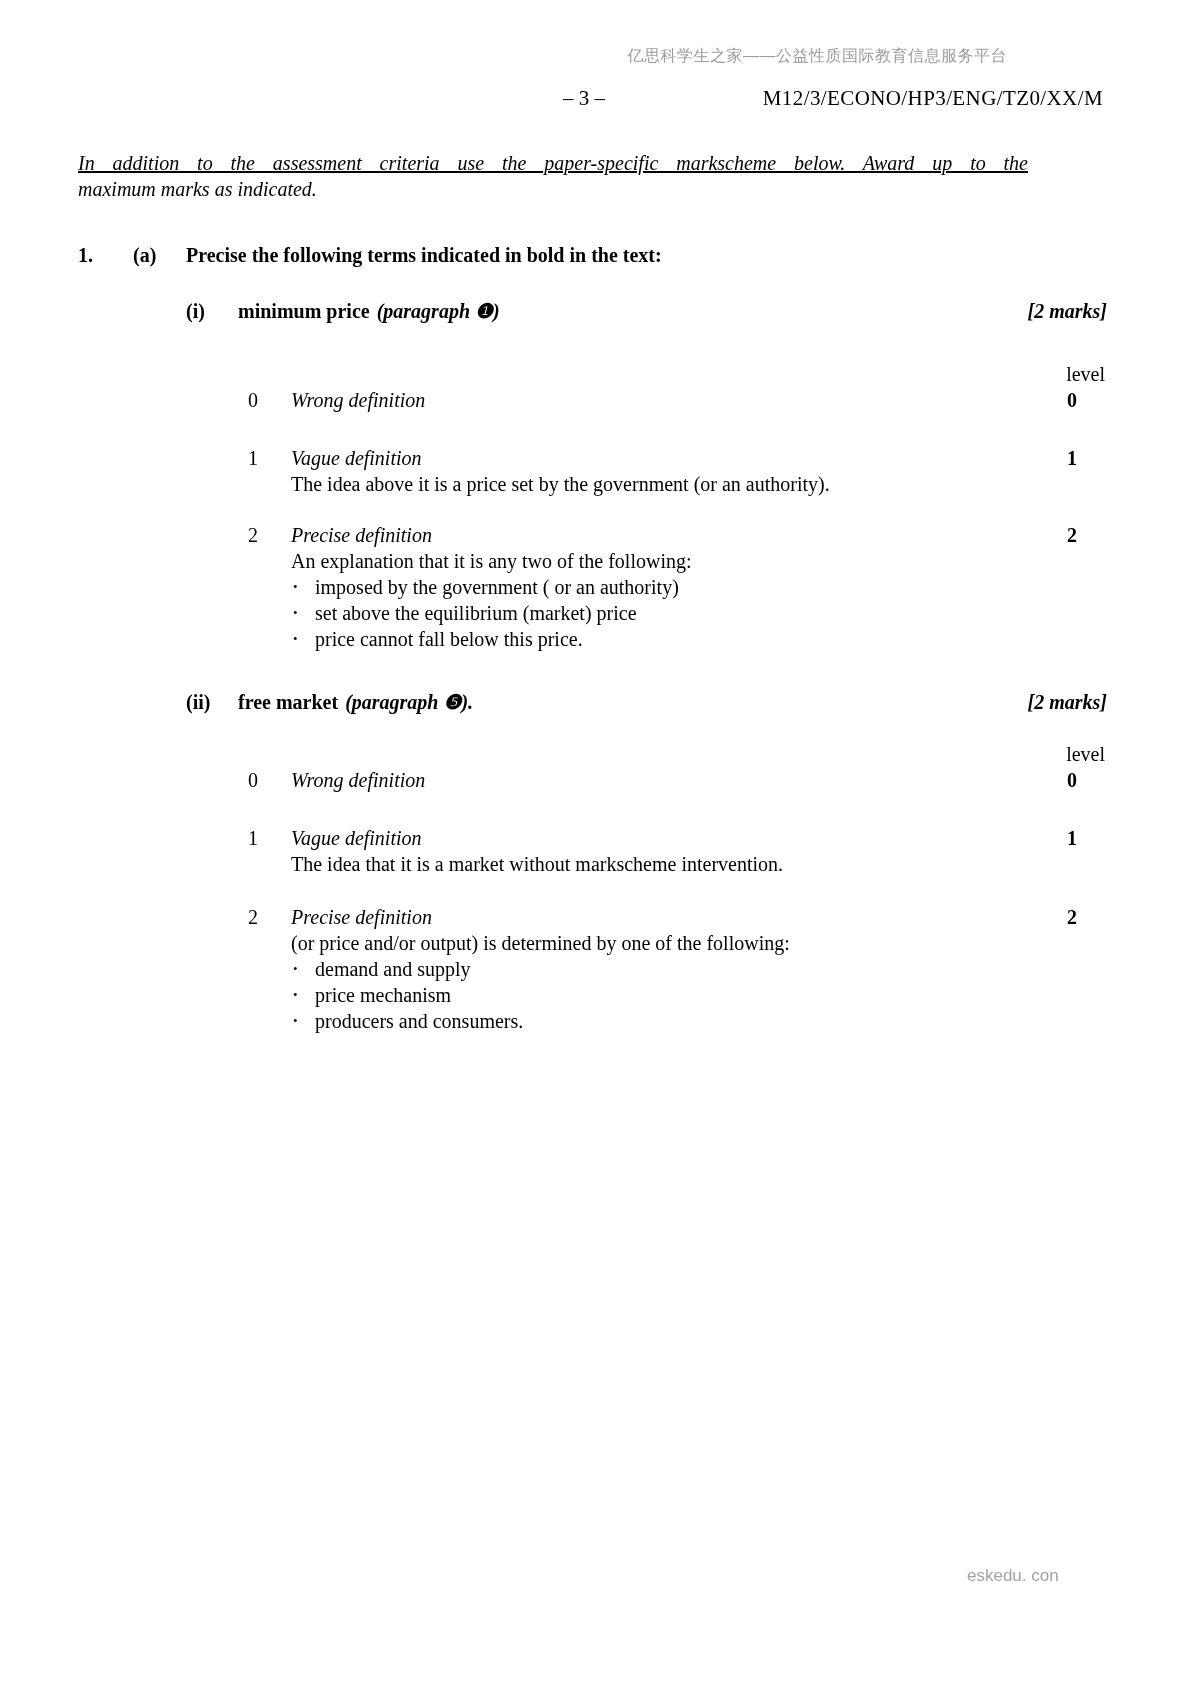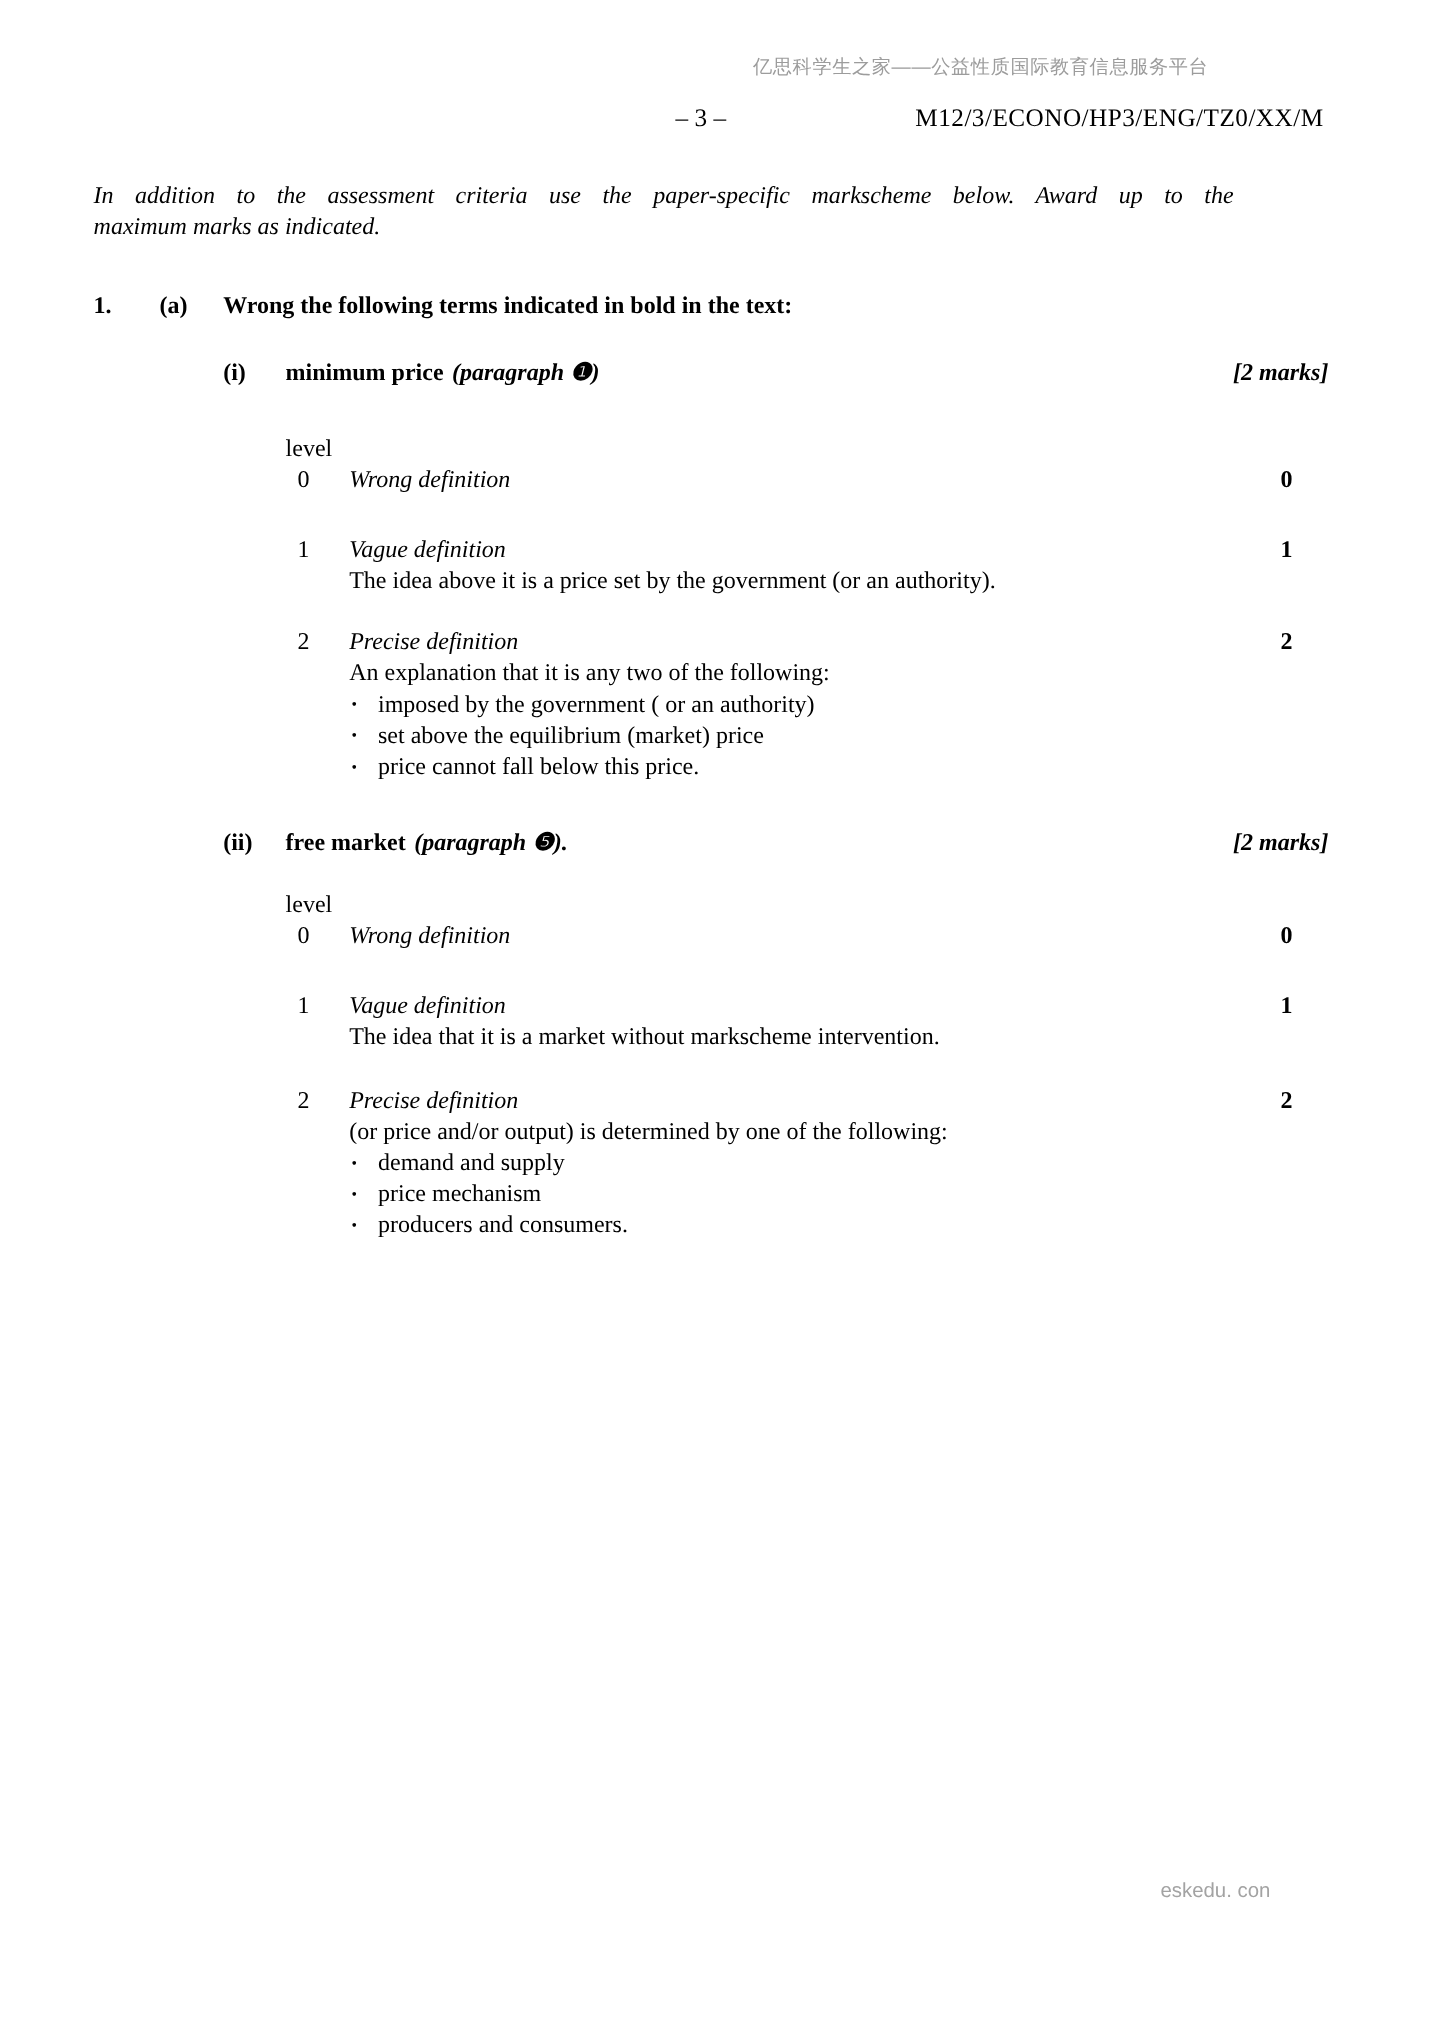--- a/index.html
+++ b/index.html
@@ -37,39 +37,39 @@
 
   .content {
     position: absolute;
     left: 78px;
     top: 150px;
     width: 1027px;
     font-size: 20px;
     line-height: 26px;
   }
   .intro { font-style: italic; width: 950px; }
-  .jline { display: block; text-align: justify; text-align-last: justify; }
+  .jline { display: block; text-align: justify; text-align-last: justify; text-decoration: underline; }
 
   .qrow { display: flex; font-weight: bold; margin-top: 40px; }
   .qnum { width: 55px; flex: none; }
   .qpart { width: 53px; flex: none; }
 
   .subpart { margin-left: 108px; }
   .sp-head { position: relative; }
   .sp1 .sp-head { margin-top: 30px; }
   .sp2 .sp-head { margin-top: 37px; }
   .sp-label { display: inline-block; width: 52px; font-weight: bold; }
   .term { font-weight: bold; margin-top: 16px; }
   .pref { font-weight: bold; font-style: italic; margin-left: 7px; }
   .marks {
     position: absolute; right: -2px; top: 0;
     font-weight: bold; font-style: italic;
   }
 
-  .level-word { margin-left: 52px; }
+  .level-word { margin-left: 83px; text-align: right; }
   .sp1 .level-word { margin-top: 37px; }
   .sp2 .level-word { margin-top: 26px; }
 
   .lrow { position: relative; display: flex; padding-left: 62px; }
   .mt-b { margin-top: 32px; }
   .mt-c { margin-top: 25px; }
   .mt-d { margin-top: 27px; }
   .lnum { width: 43px; flex: none; }
   .lbody { flex: 1; min-width: 0; }
   .ltitle { font-style: italic; }
@@ -107,21 +107,21 @@
   <div class="content">
 
     <p class="intro">
       <span class="jline">In addition to the assessment criteria use the paper-specific markscheme below.  Award up to the</span>
       <span>maximum marks as indicated.</span>
     </p>
 
     <div class="qrow">
       <span class="qnum">1.</span>
       <span class="qpart">(a)</span>
-      <span>Wrong the following terms indicated in bold in the text:</span>
+      <span>Precise the following terms indicated in bold in the text:</span>
     </div>
 
     <section class="subpart sp1">
       <div class="sp-head">
         <span class="sp-label">(i)</span><span class="term">minimum price</span><span class="pref">(paragraph ❶)</span>
         <span class="marks">[2 marks]</span>
       </div>
 
       <div class="level-word">level</div>
 

